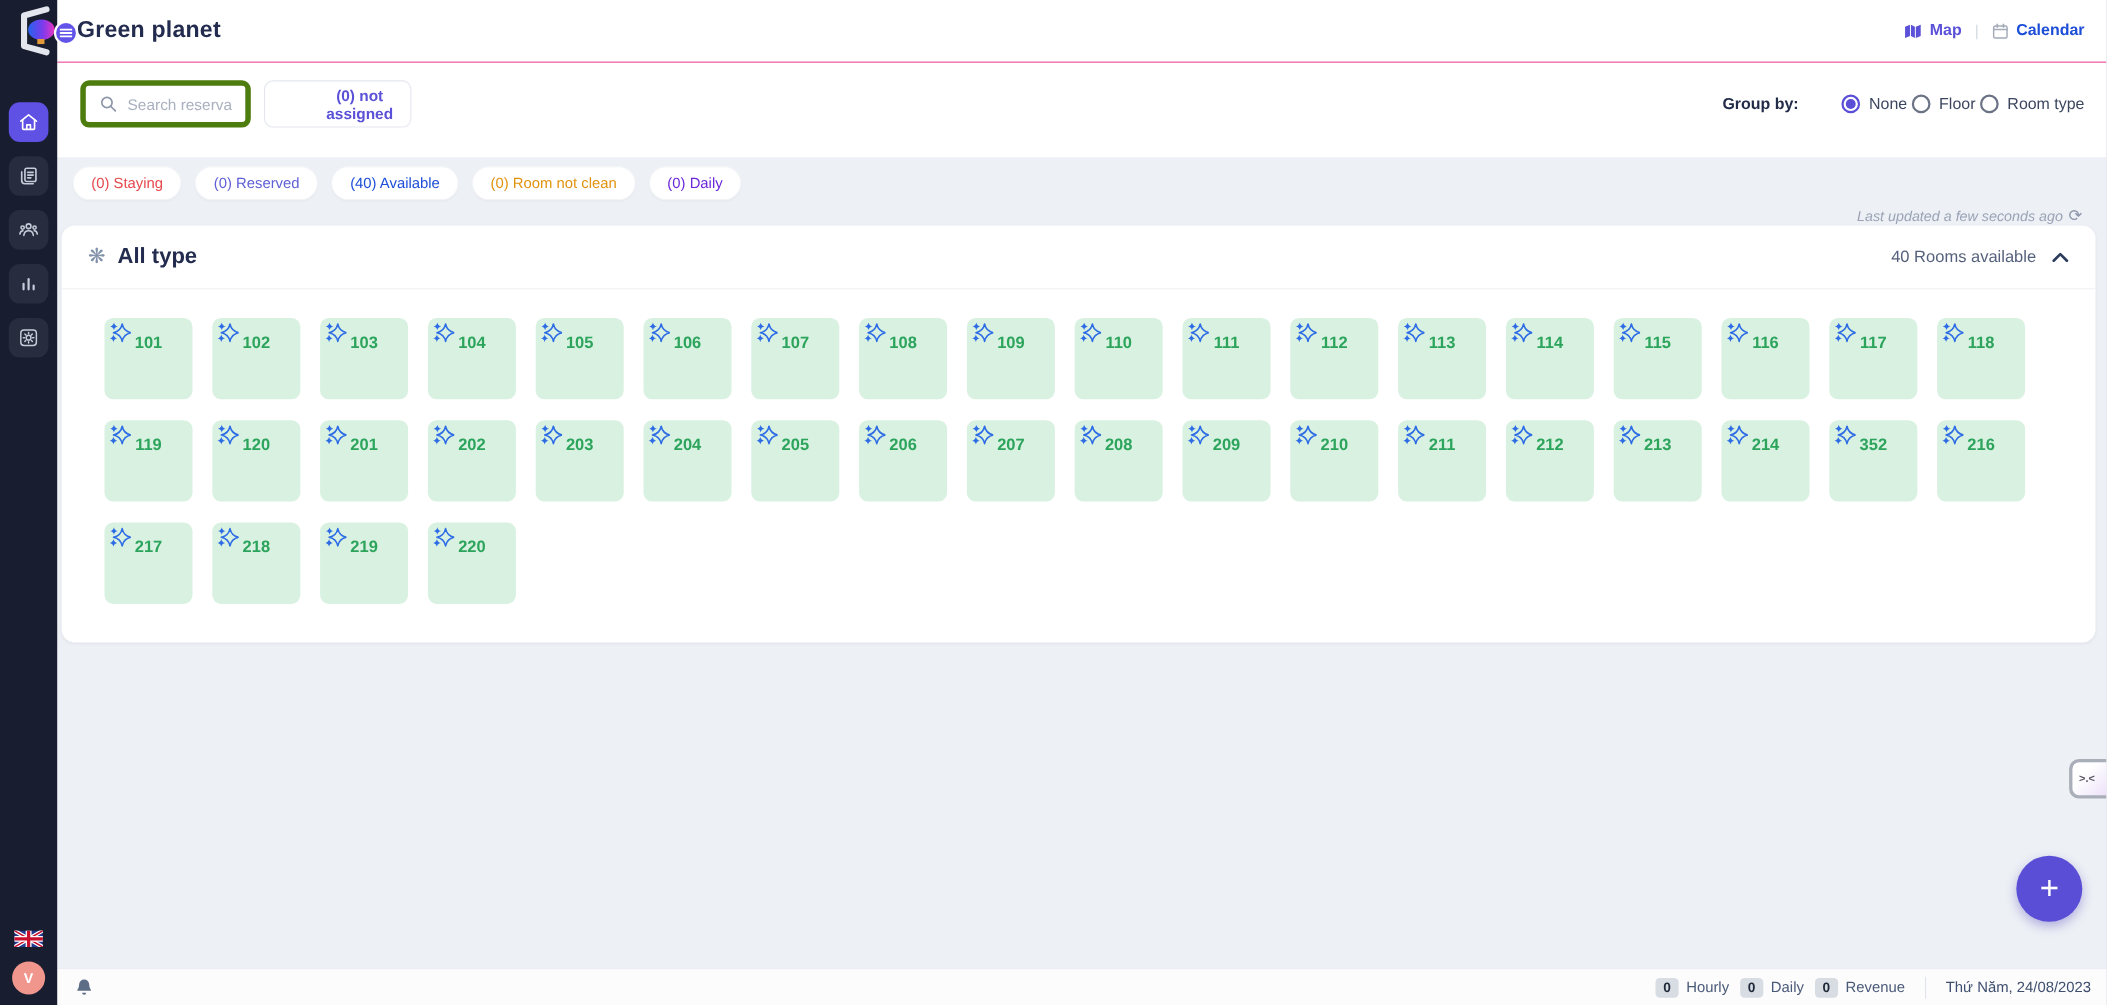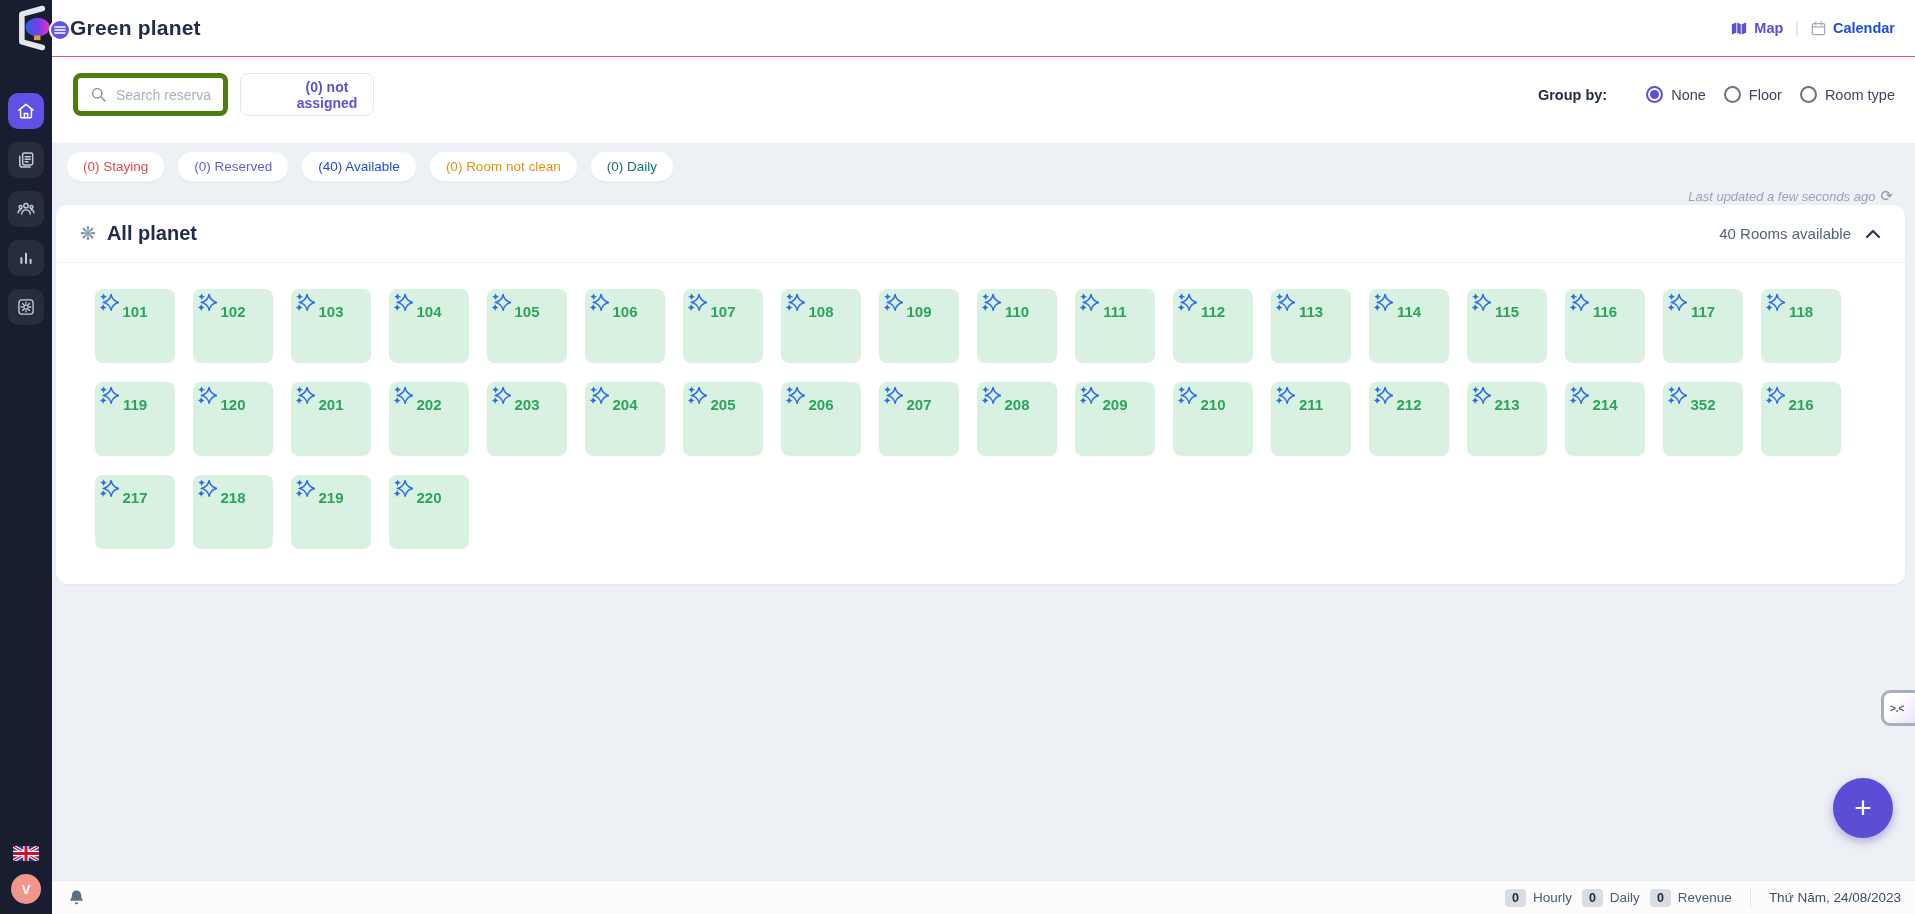--- a/index.html
+++ b/index.html
@@ -60,21 +60,21 @@
     font-family:"Liberation Sans", sans-serif; background:transparent;
   }
   .search input::placeholder { color:#a9b0bf; }
   .not-assigned {
     position:absolute; left:188px; top:16px; width:134px; height:43px;
     border:1px solid #e4e7ee; border-radius:8px; background:#ffffff; cursor:pointer;
     color:#5b51d8; font-weight:700; font-size:14px; font-family:"Liberation Sans", sans-serif;padding-left:40px;
   }
   .groupby { position:absolute; right:20px; top:0; height:75px; display:flex; align-items:center; gap:16px; }
   .gb-label { font-size:14.5px; font-weight:700; color:#222c49; }
-  .gb-options { display:flex; align-items:flex-end; gap:18px;padding-left:23px; }
+  .gb-options { display:flex; align-items:flex-end; gap:4px;padding-left:23px; }
   .gb-opt { display:flex; align-items:center; gap:8px; cursor:pointer; font-size:14.5px; color:#3c4660; }
   .radio { width:17px; height:17px; border-radius:50%; border:2px solid #6b7385; background:#fff;
            display:inline-flex; align-items:center; justify-content:center; }
   .radio.sel { border-color:#5b4fd8; }
   .radio.sel::after { content:""; width:9px; height:9px; border-radius:50%; background:#5b4fd8; }
 
   
   .content { position:absolute; left:52px; right:0; top:143px; bottom:34px; background:#edf0f5; }
   .chips { display:flex; gap:12px; margin:8px 0 0 14px; }
   .chip {
@@ -282,33 +282,33 @@
         </div>
     </div>
   </div>
 
   <main class="content">
     <div class="chips" id="chips">
         <button class="chip" style="color: rgb(229, 72, 77);">(0) Staying</button>
         <button class="chip" style="color: rgb(96, 97, 214);">(0) Reserved</button>
         <button class="chip" style="color: #1d4ed8;">(40) Available</button>
         <button class="chip" style="color: rgb(225, 147, 15);">(0) Room not clean</button>
-        <button class="chip" style="color: #0f766e;">(0) Daily</button>
+        <button class="chip" style="color: #6d28d9;">(0) Daily</button>
       </div>
 
     <div class="updated">
       <span>Last updated a few seconds ago</span>
       <span class="refresh">⟳</span>
     </div>
 
     <section class="panel">
       <div class="panel-head">
         <div class="ph-left">
           <span class="flower">❋</span>
-          <h2 class="panel-title">All planet</h2>
+          <h2 class="panel-title">All type</h2>
         </div>
         <div class="ph-right">
           <span class="avail-label">40 Rooms available</span>
           <svg width="16" height="10" viewBox="0 0 16 10" fill="none" stroke="#2d3d5e" stroke-width="2.4" stroke-linecap="round" stroke-linejoin="round">
             <polyline points="2,8 8,2 14,8"></polyline>
           </svg>
         </div>
       </div>
       <div class="room-grid" id="room-grid">
           <div class="room-card">

